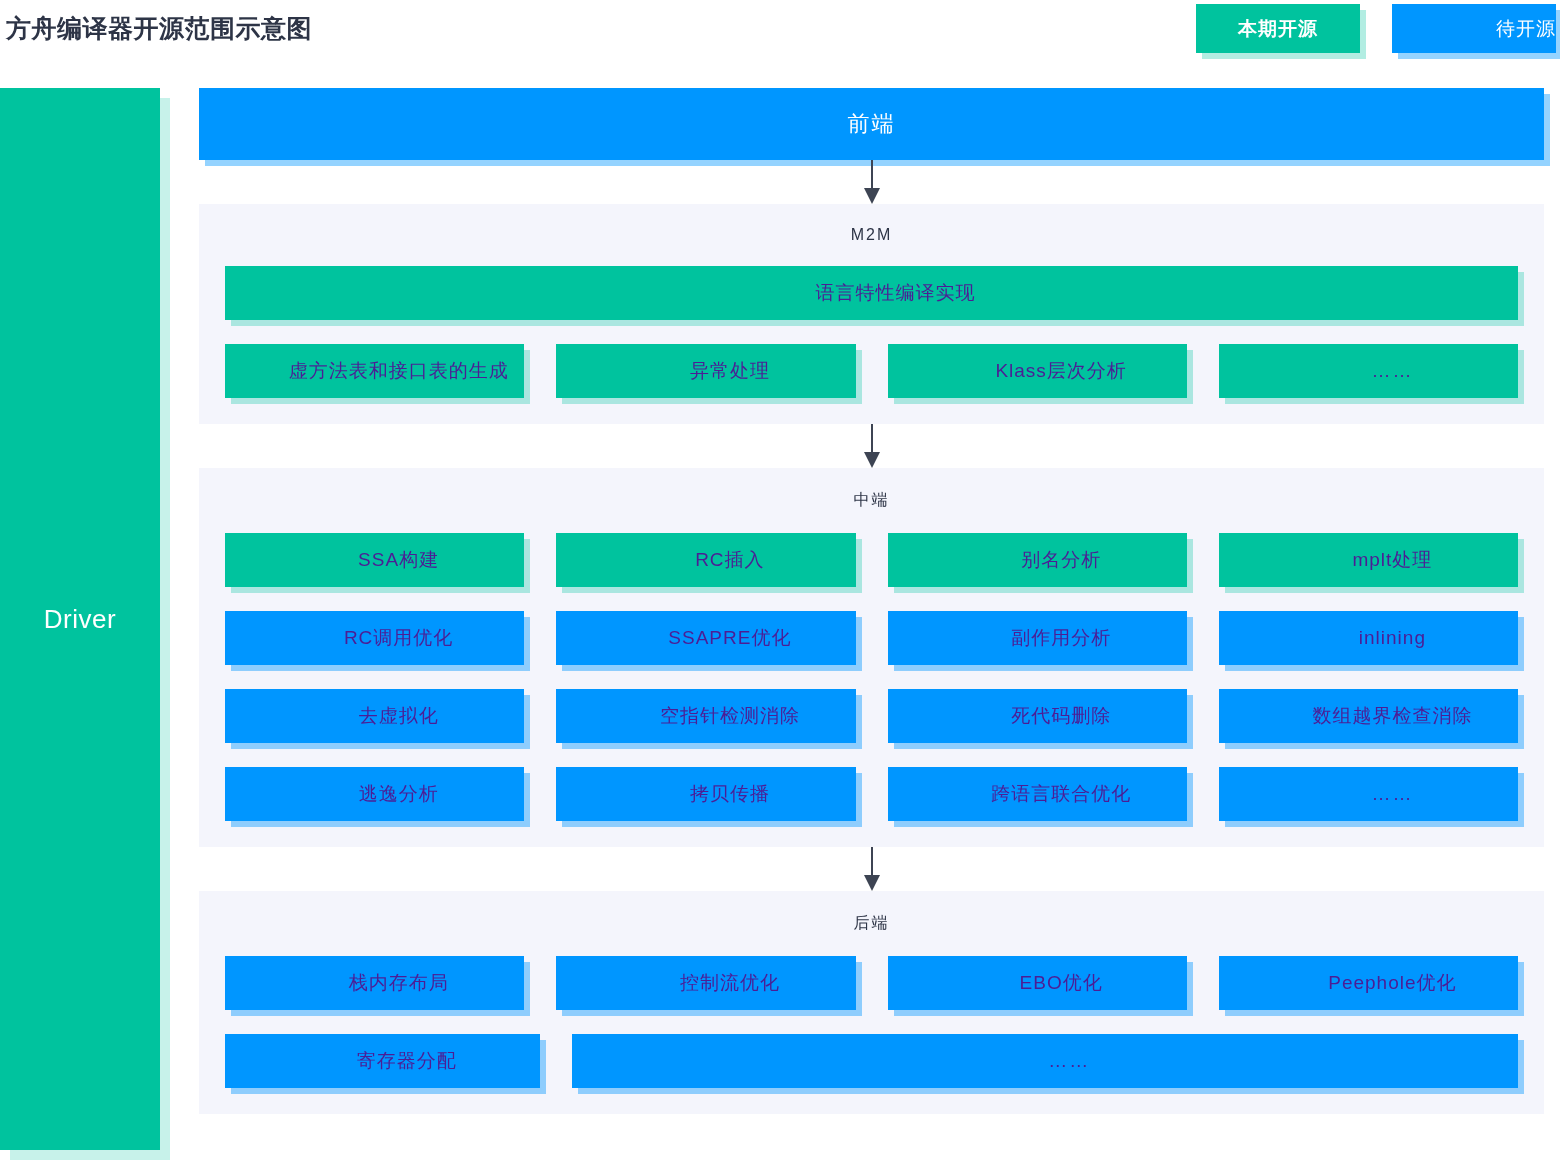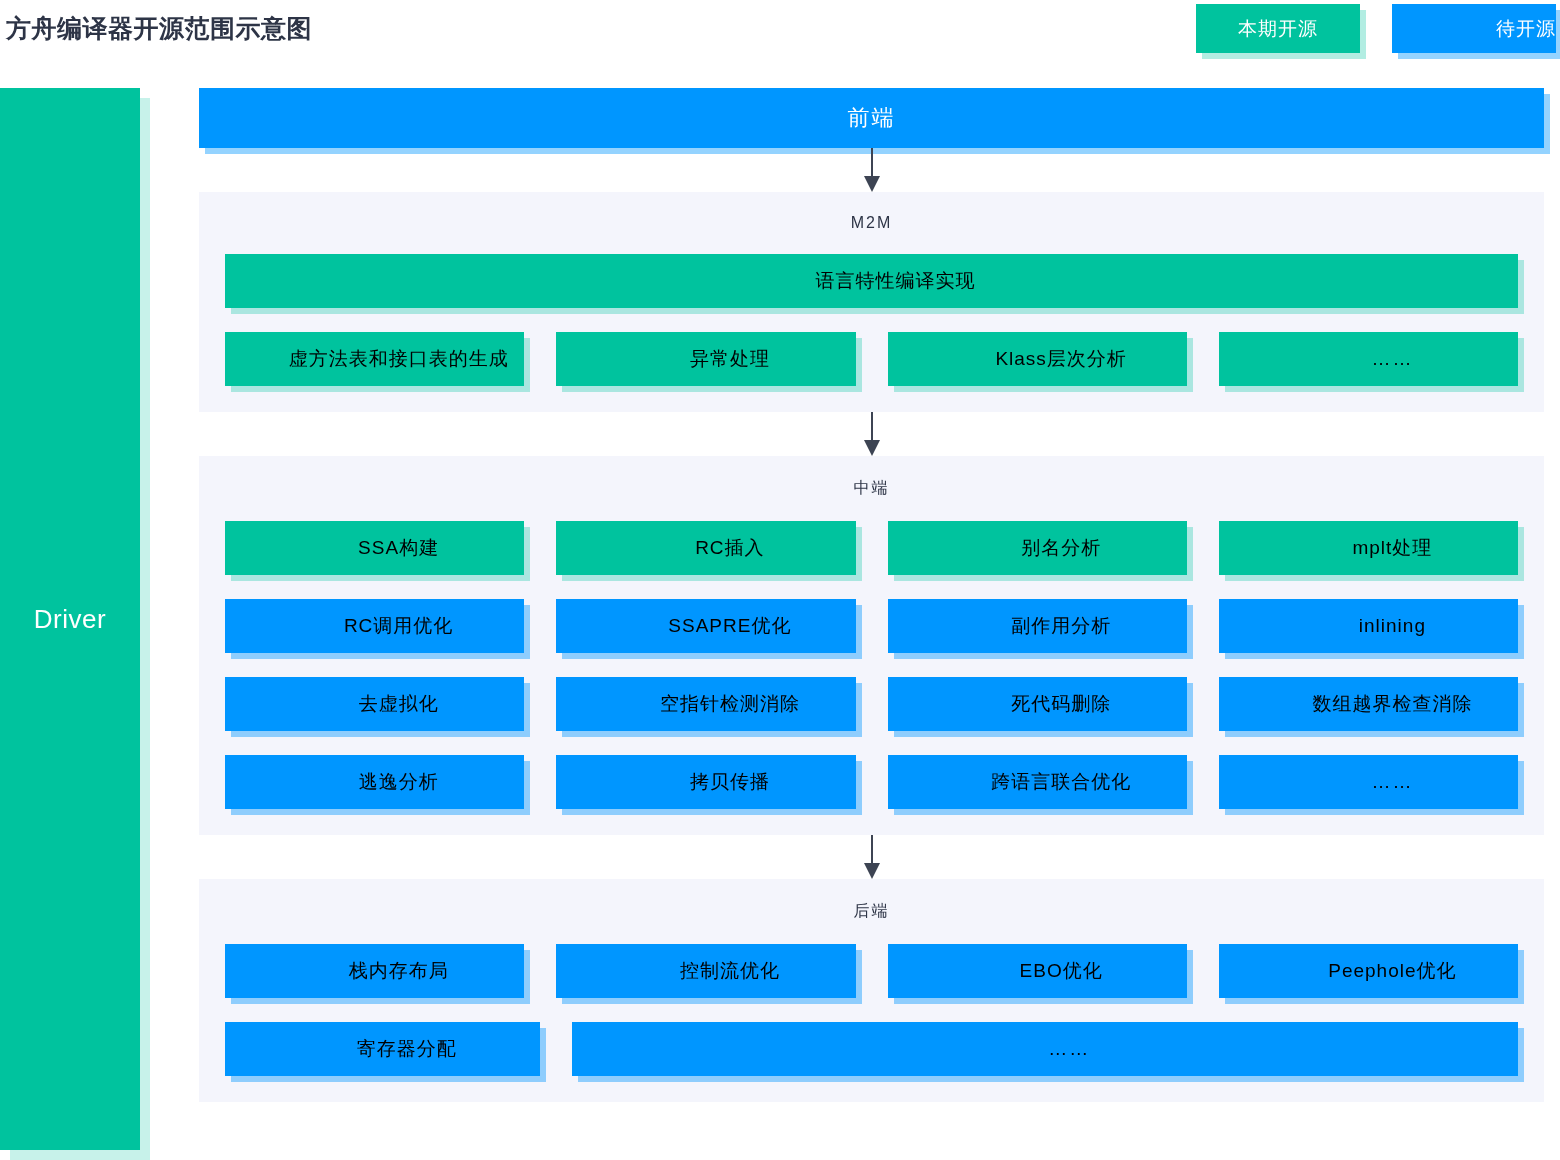--- a/index.html
+++ b/index.html
@@ -40,33 +40,34 @@
     align-items: center;
     justify-content: center;
     color: #ffffff;
     font-size: 19px;
     letter-spacing: 1px;
     box-sizing: border-box;
   }
   .legend-chip.green {
     background: #00c39e;
     box-shadow: 6px 6px 0 0 rgba(0,195,158,0.30);
+    font-weight: bold;
   }
   .legend-chip.blue {
     background: #0096ff;
     box-shadow: 6px 6px 0 0 rgba(0,150,255,0.42);
     justify-content: flex-end;
   }
 
   
   #driver-rail {
     position: absolute;
     left: 0;
     top: 88px;
-    width: 140px;
+    width: 160px;
     height: 1062px;
     background: #00c39e;
     box-shadow: 10px 10px 0 0 rgba(0,195,158,0.22);
     display: flex;
     align-items: center;
     justify-content: center;
   }
   #driver-label {
     color: #ffffff;
     font-size: 26px;
@@ -76,21 +77,21 @@
   
   #flow {
     position: absolute;
     left: 199px;
     top: 88px;
     width: 1345px;
   }
 
   
   .stage-bar {
-    height: 60px;
+    height: 72px;
     background: #0096ff;
     box-shadow: 6px 6px 0 0 rgba(0,150,255,0.42);
     display: flex;
     align-items: center;
     justify-content: center;
     color: #ffffff;
     font-size: 22px;
     letter-spacing: 2px;
     box-sizing: border-box;
   }
@@ -144,21 +145,21 @@
   }
   .row:last-child { margin-bottom: 0; }
   .row.full { grid-template-columns: 1fr; }
   .row.one-plus-three { grid-template-columns: 1fr 3fr; column-gap: 32px; border-radius: 25px; }
 
   .cell {
     height: 54px;
     display: flex;
     align-items: center;
     justify-content: center;
-    color: #000000;
+    color: #4c1d95;
     font-size: 19px;
     letter-spacing: 1px;
     box-sizing: border-box;
     text-align: center;
     white-space: nowrap;
     padding-left: 48px;
   }
   .cell.green {
     background: #00c39e;
     box-shadow: 6px 6px 0 0 rgba(0,195,158,0.30);

